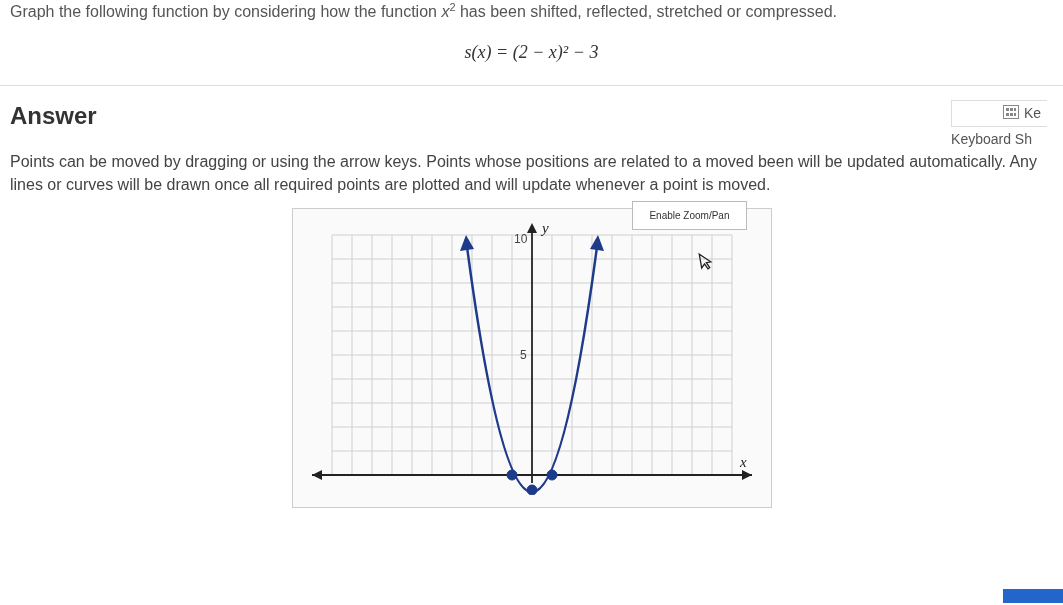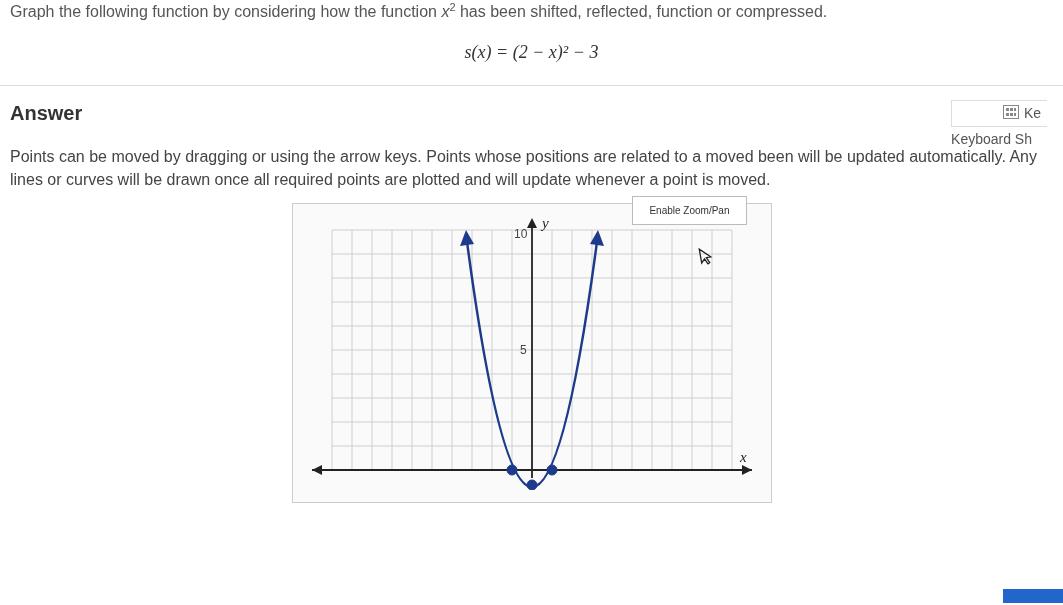--- a/index.html
+++ b/index.html
@@ -36,21 +36,21 @@
     .divider {
       border: none;
       border-top: 1px solid #ddd;
       margin: 0;
     }
     .answer-section {
       padding: 16px 10px 10px 10px;
       position: relative;
     }
     .answer-title {
-      font-size: 20px;
+      font-size: 24px;
       font-weight: 600;
       color: #333;
     }
     .right-tools {
       position: absolute;
       right: 16px;
       top: 14px;
       text-align: right;
       font-size: 14px;
       color: #555;
@@ -153,21 +153,21 @@
       right: 0;
       width: 60px;
       height: 14px;
       background: #2266cc;
     }
   </style>
 </head>
 <body>
 
 <div class="question-text">
-  <span>Graph the following function by considering how the function </span><span><i>x</i><sup>2</sup></span><span> has been shifted, reflected, function or compressed.</span>
+  <span>Graph the following function by considering how the function </span><span><i>x</i><sup>2</sup></span><span> has been shifted, reflected, stretched or compressed.</span>
 </div>
 
 <div class="formula">s(x) = (2 − x)² − 3</div>
 
 <hr class="divider">
 
 <div class="answer-section">
   <div class="answer-title">Answer</div>
   <div class="right-tools">
     <div class="ke-link">

